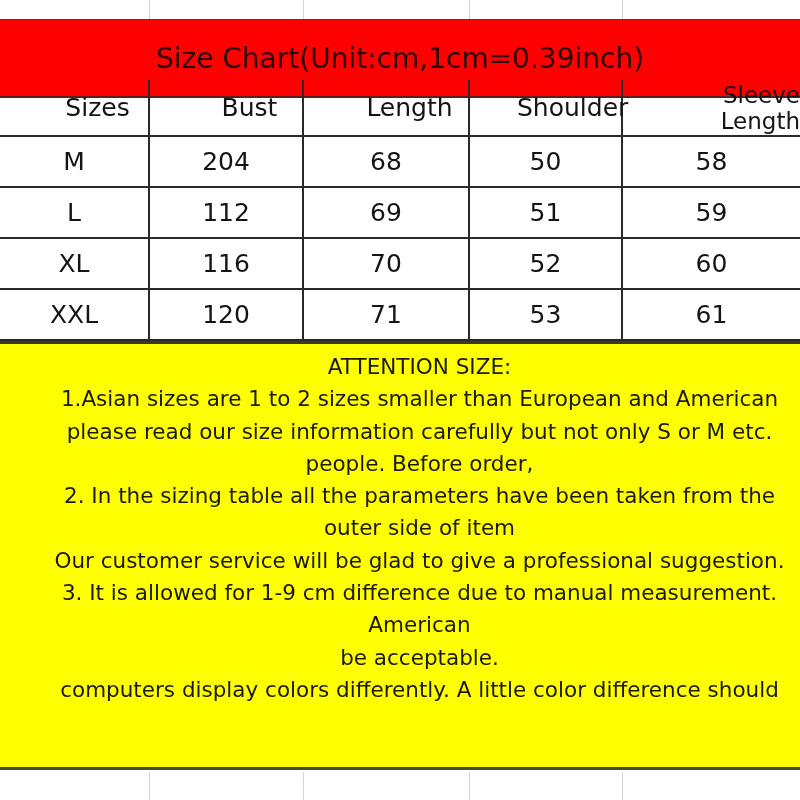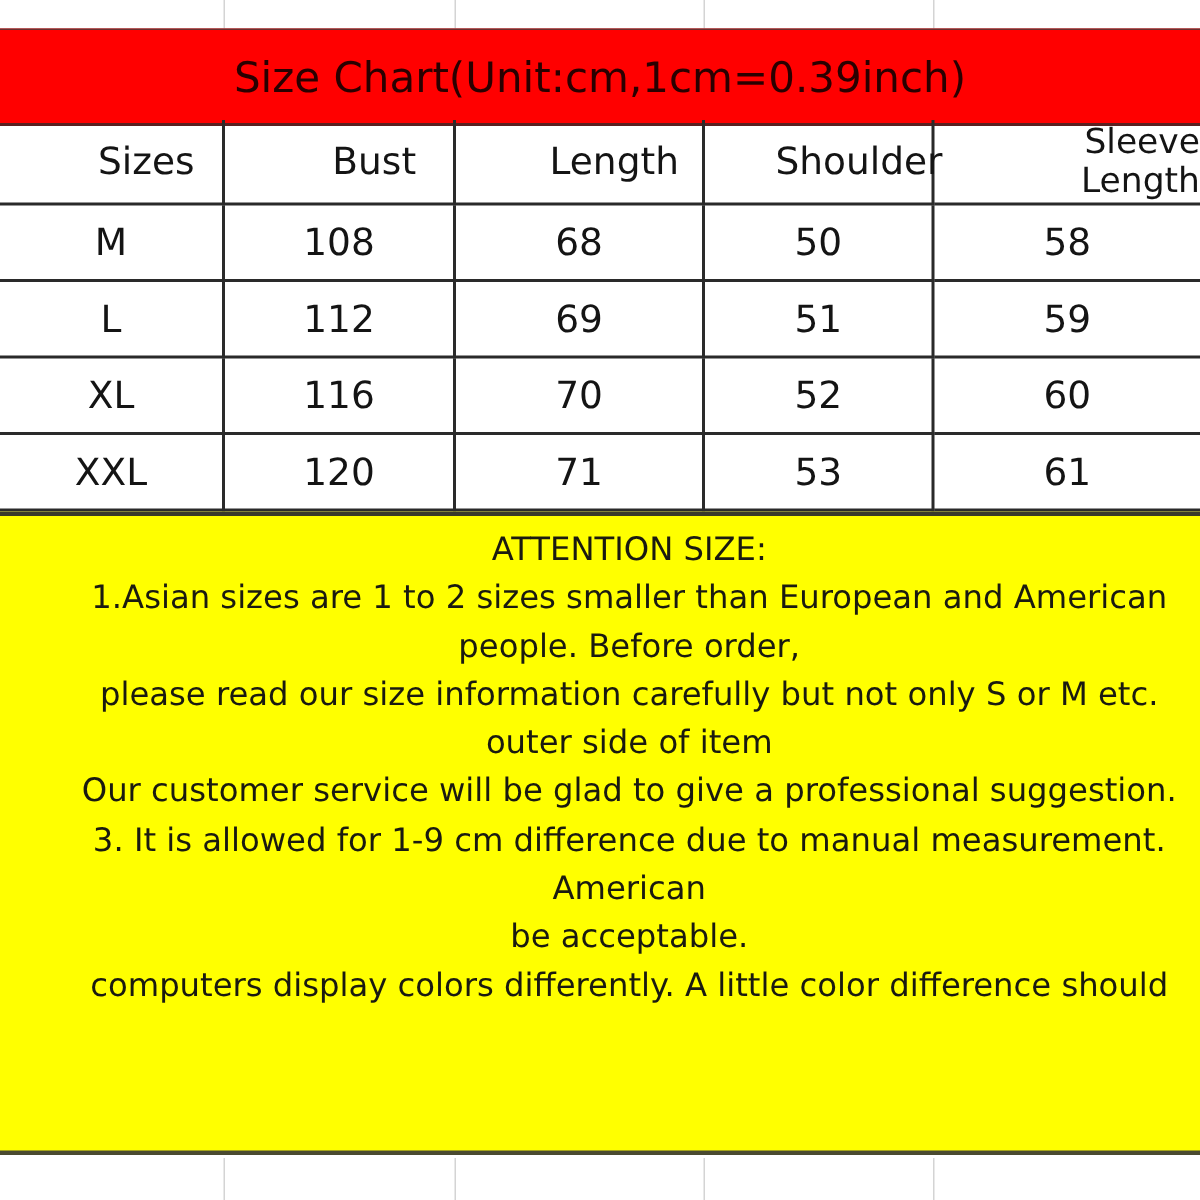--- a/index.html
+++ b/index.html
@@ -3,21 +3,21 @@
   <meta charset="utf-8">
   <style>
     * { box-sizing: border-box; margin: 0; padding: 0; }
     html, body { width: 800px; height: 800px; background: #ffffff; overflow: hidden; }
     body { position: relative; font-family: "DejaVu Sans", "Liberation Sans", sans-serif; color: #141414; }
 
     .gridlines { position: absolute; left: 0; top: 0; width: 800px; height: 800px; }
     .gl { position: absolute; width: 1px; background: #d4d4d4; }
 
     .banner {
-      position: absolute; left: 0; top: 19px; width: 800px; height: 65px;
+      position: absolute; left: 0; top: 19px; width: 800px; height: 79px;
       background: #ff0000;
       border-top: 1px solid #6a3030; border-bottom: 2px solid #5a2020;
       display: flex; align-items: center; justify-content: center;
     }
     .banner-title { font-size: 28px; color: #2a0000; letter-spacing: 0px; }
 
     .size-table {
       position: absolute; left: 0; top: 80px; width: 800px;
       border-collapse: collapse; table-layout: fixed;
     }
@@ -71,21 +71,21 @@
       <th>Sizes</th>
       <th>Bust</th>
       <th>Length</th>
       <th>Shoulder</th>
       <th class="sleeve">Sleeve Length</th>
     </tr>
   </thead>
   <tbody>
     <tr>
       <td>M</td>
-      <td>108</td>
+      <td>204</td>
       <td>68</td>
       <td>50</td>
       <td>58</td>
     </tr>
     <tr>
       <td>L</td>
       <td>112</td>
       <td>69</td>
       <td>51</td>
       <td>59</td>
@@ -103,21 +103,22 @@
       <td>71</td>
       <td>53</td>
       <td>61</td>
     </tr>
   </tbody>
 </table>
 
 <div class="notice">
   <div class="notice-line">ATTENTION SIZE:</div>
   <div class="notice-line">1.Asian sizes are 1 to 2 sizes smaller than European and American</div>
+  <div class="notice-line">please read our size information carefully but not only S or M etc.</div>
   <div class="notice-line">people. Before order,</div>
-  <div class="notice-line">please read our size information carefully but not only S or M etc.</div>
+  <div class="notice-line">2. In the sizing table all the parameters have been taken from the</div>
   <div class="notice-line">outer side of item</div>
   <div class="notice-line">Our customer service will be glad to give a professional suggestion.</div>
   <div class="notice-line">3. It is allowed for 1-9 cm difference due to manual measurement.</div>
   <div class="notice-line">American</div>
   <div class="notice-line">be acceptable.</div>
   <div class="notice-line">computers display colors differently. A little color difference should</div>
 </div>
 
 </body></html>

